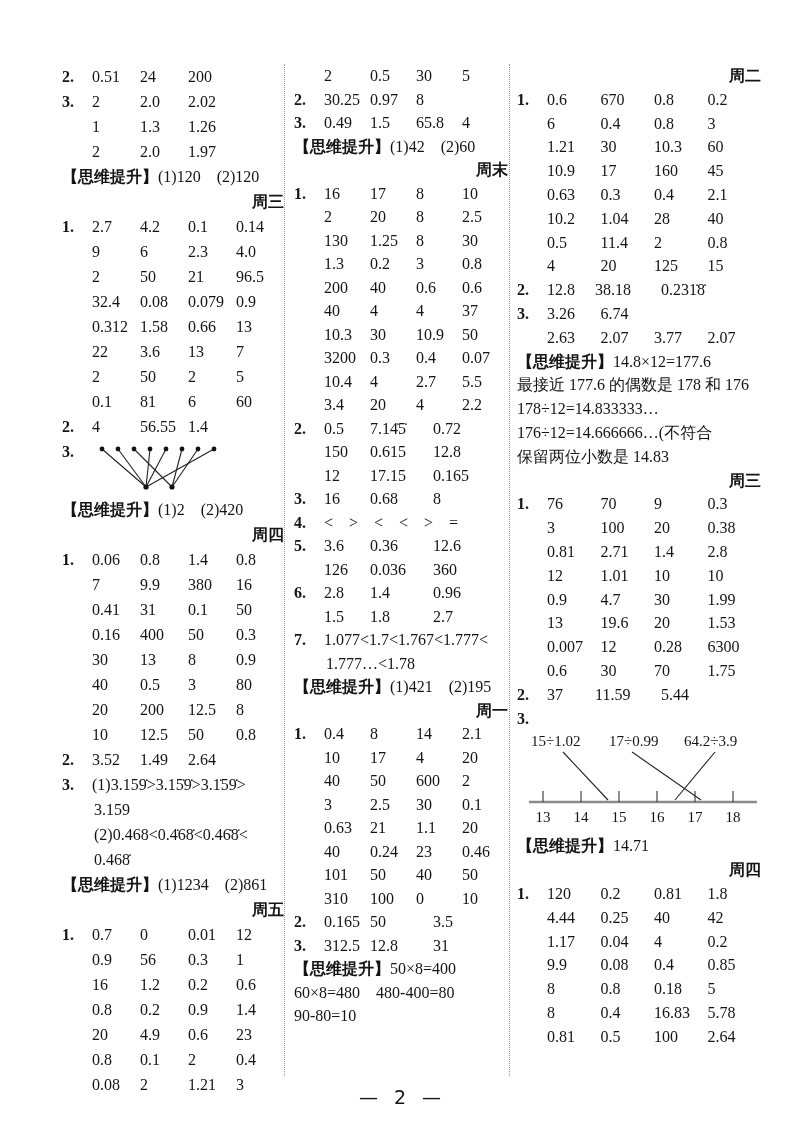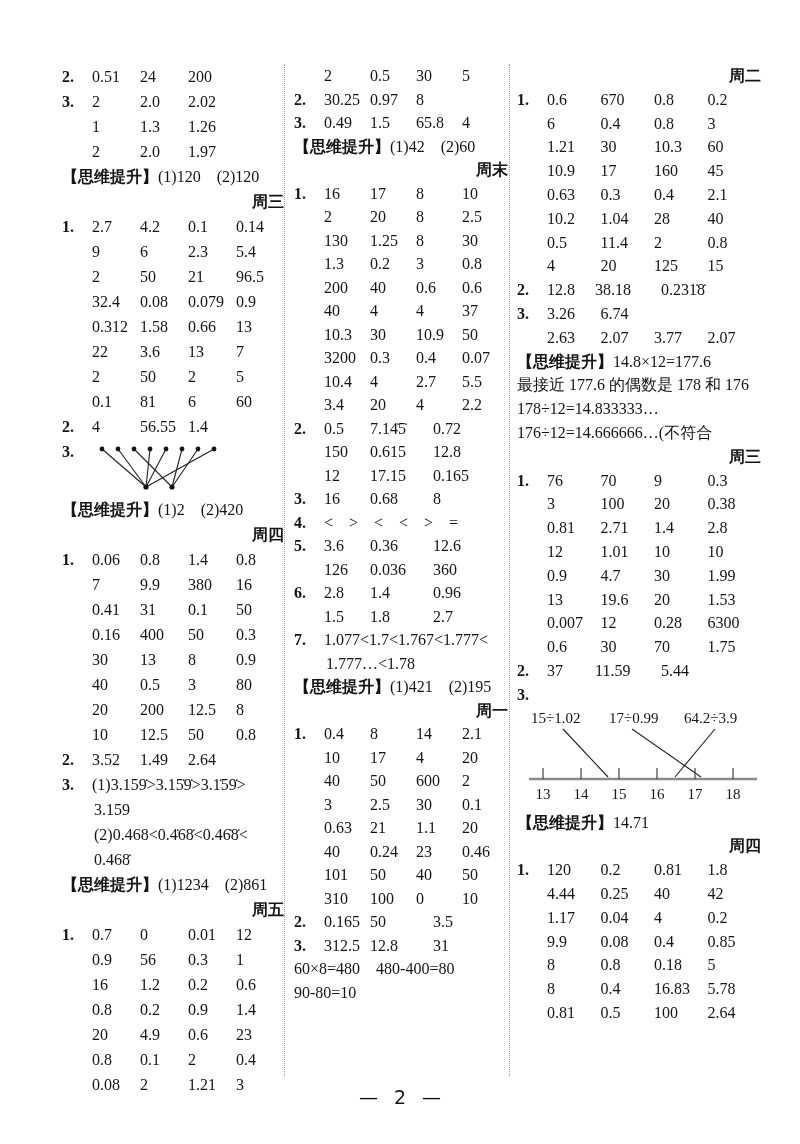--- a/index.html
+++ b/index.html
@@ -72,21 +72,21 @@
         <span class="cell">2.7</span>
         <span class="cell">4.2</span>
         <span class="cell">0.1</span>
         <span class="cell">0.14</span>
       </div>
       <div class="blk row r4">
         <span class="lbl"></span>
         <span class="cell">9</span>
         <span class="cell">6</span>
         <span class="cell">2.3</span>
-        <span class="cell">5.4</span>
+        <span class="cell">4.0</span>
       </div>
       <div class="blk row r4">
         <span class="lbl"></span>
         <span class="cell">2</span>
         <span class="cell">50</span>
         <span class="cell">21</span>
         <span class="cell">96.5</span>
       </div>
       <div class="blk row r4">
         <span class="lbl"></span>
@@ -491,20 +491,21 @@
         <span class="cell">0.165</span>
         <span class="cell">50</span>
         <span class="cell">3.5</span>
       </div>
       <div class="blk row r3">
         <span class="lbl">3.</span>
         <span class="cell">312.5</span>
         <span class="cell">12.8</span>
         <span class="cell">31</span>
       </div>
+      <div class="blk ln"><span class="bb">【思维提升】</span><span class="tx">50×8=400</span></div>
       <div class="blk ln"><span class="tx">60×8=480　480-400=80</span></div>
       <div class="blk ln"><span class="tx">90-80=10</span></div>
     </div>
   <div class="col c3">
       <div class="blk h">周二</div>
       <div class="blk row r4">
         <span class="lbl">1.</span>
         <span class="cell">0.6</span>
         <span class="cell">670</span>
         <span class="cell">0.8</span>
@@ -574,20 +575,21 @@
         <span class="lbl"></span>
         <span class="cell">2.63</span>
         <span class="cell">2.07</span>
         <span class="cell">3.77</span>
         <span class="cell">2.07</span>
       </div>
       <div class="blk ln"><span class="bb">【思维提升】</span><span class="tx">14.8×12=177.6</span></div>
       <div class="blk ln"><span class="tx">最接近 177.6 的偶数是 178 和 176</span></div>
       <div class="blk ln"><span class="tx">178÷12=14.833333…</span></div>
       <div class="blk ln"><span class="tx">176÷12=14.666666…(不符合</span></div>
+      <div class="blk ln"><span class="tx">保留两位小数是 14.83</span></div>
       <div class="blk h">周三</div>
       <div class="blk row r4">
         <span class="lbl">1.</span>
         <span class="cell">76</span>
         <span class="cell">70</span>
         <span class="cell">9</span>
         <span class="cell">0.3</span>
       </div>
       <div class="blk row r4">
         <span class="lbl"></span>

